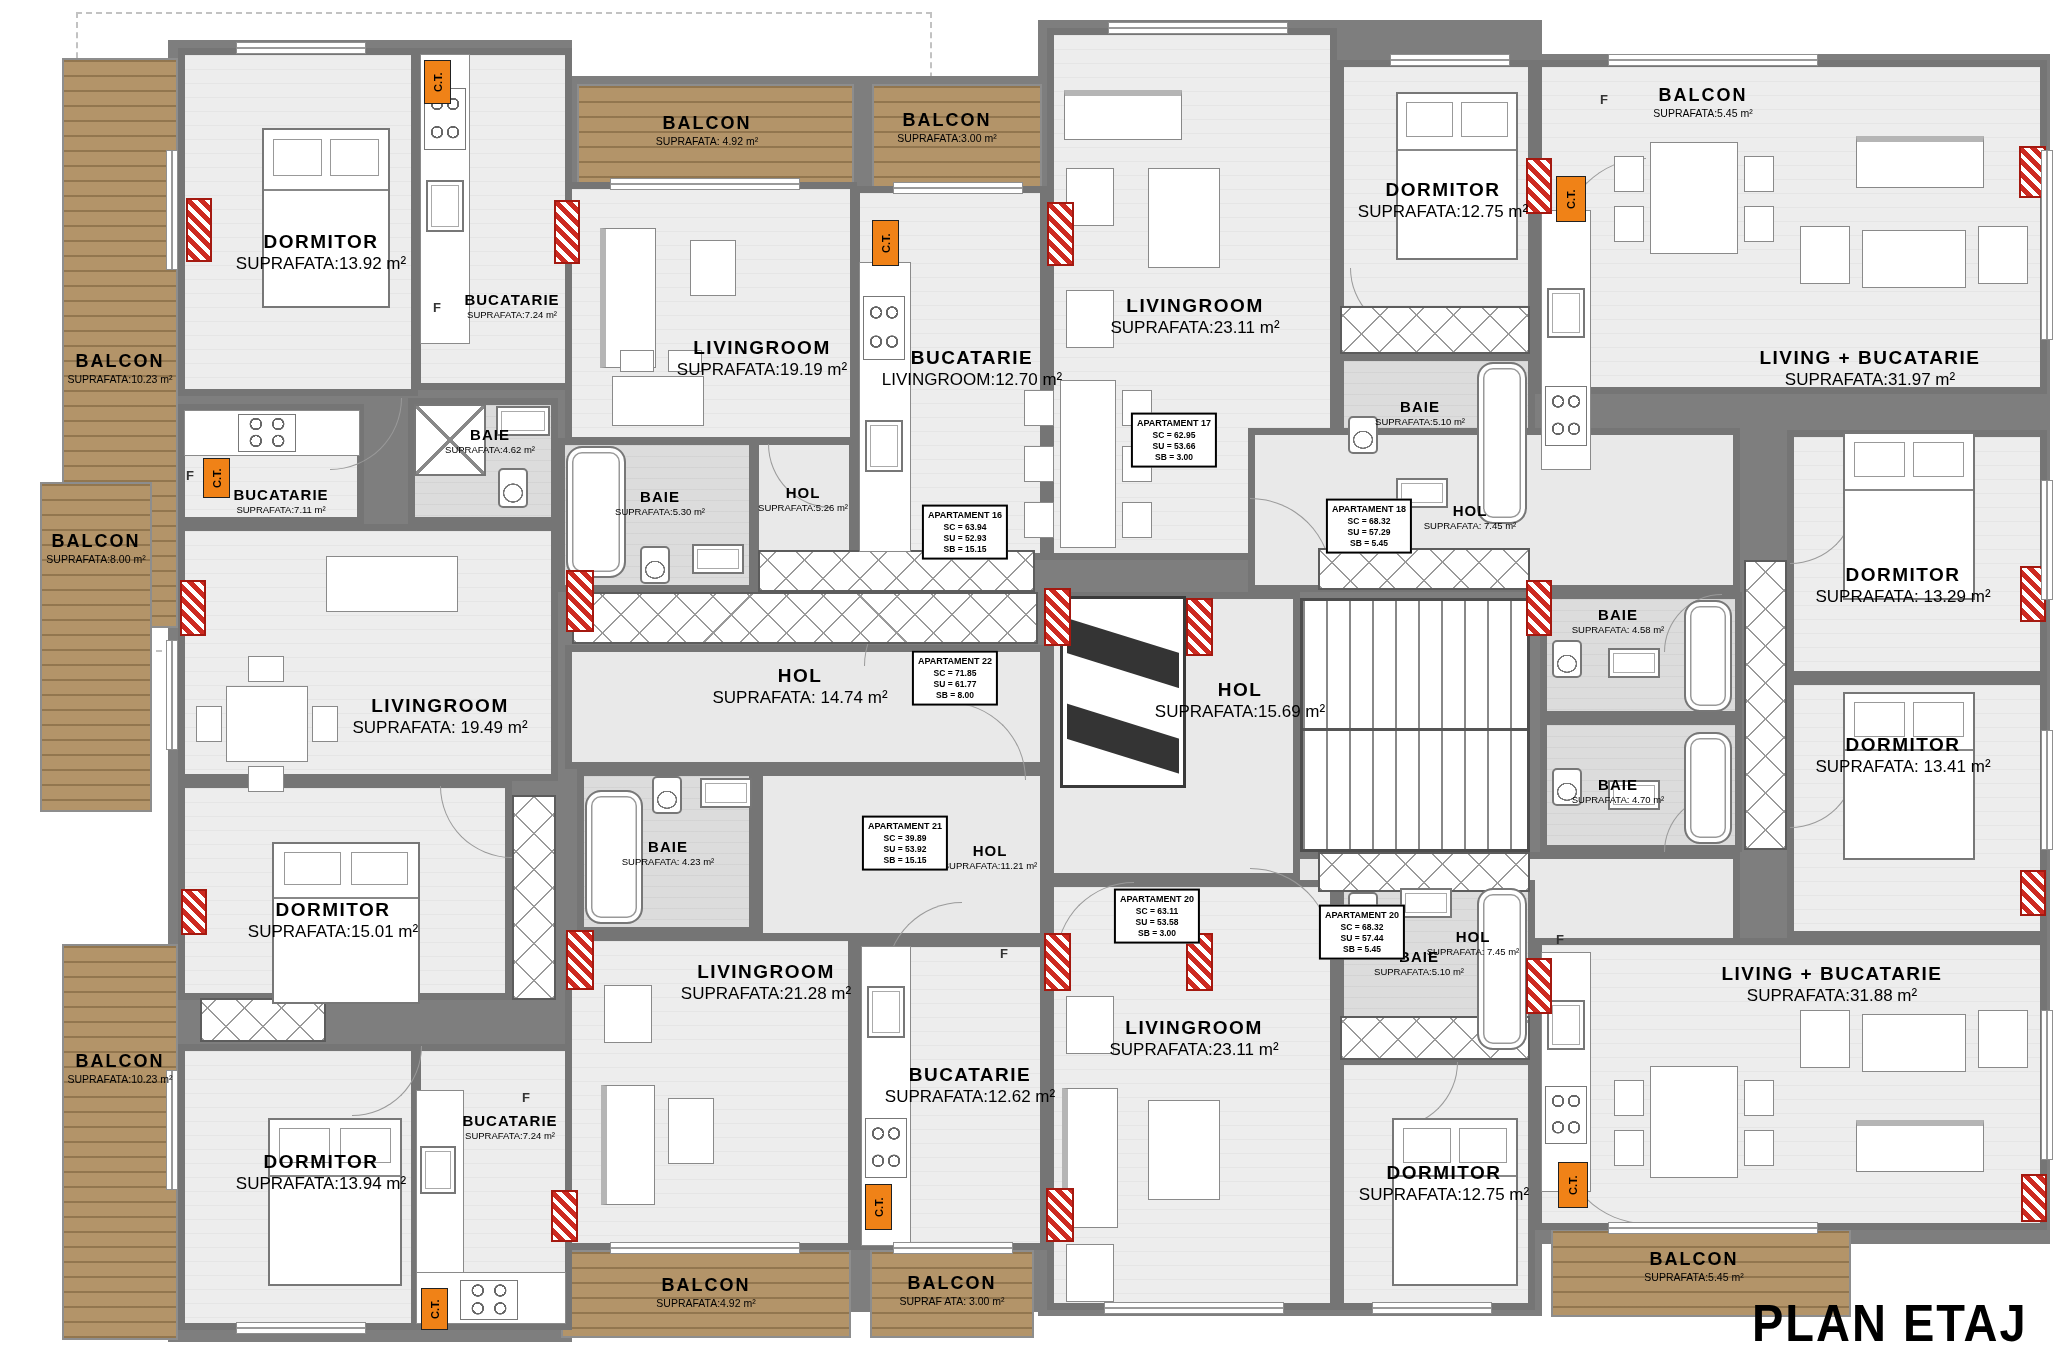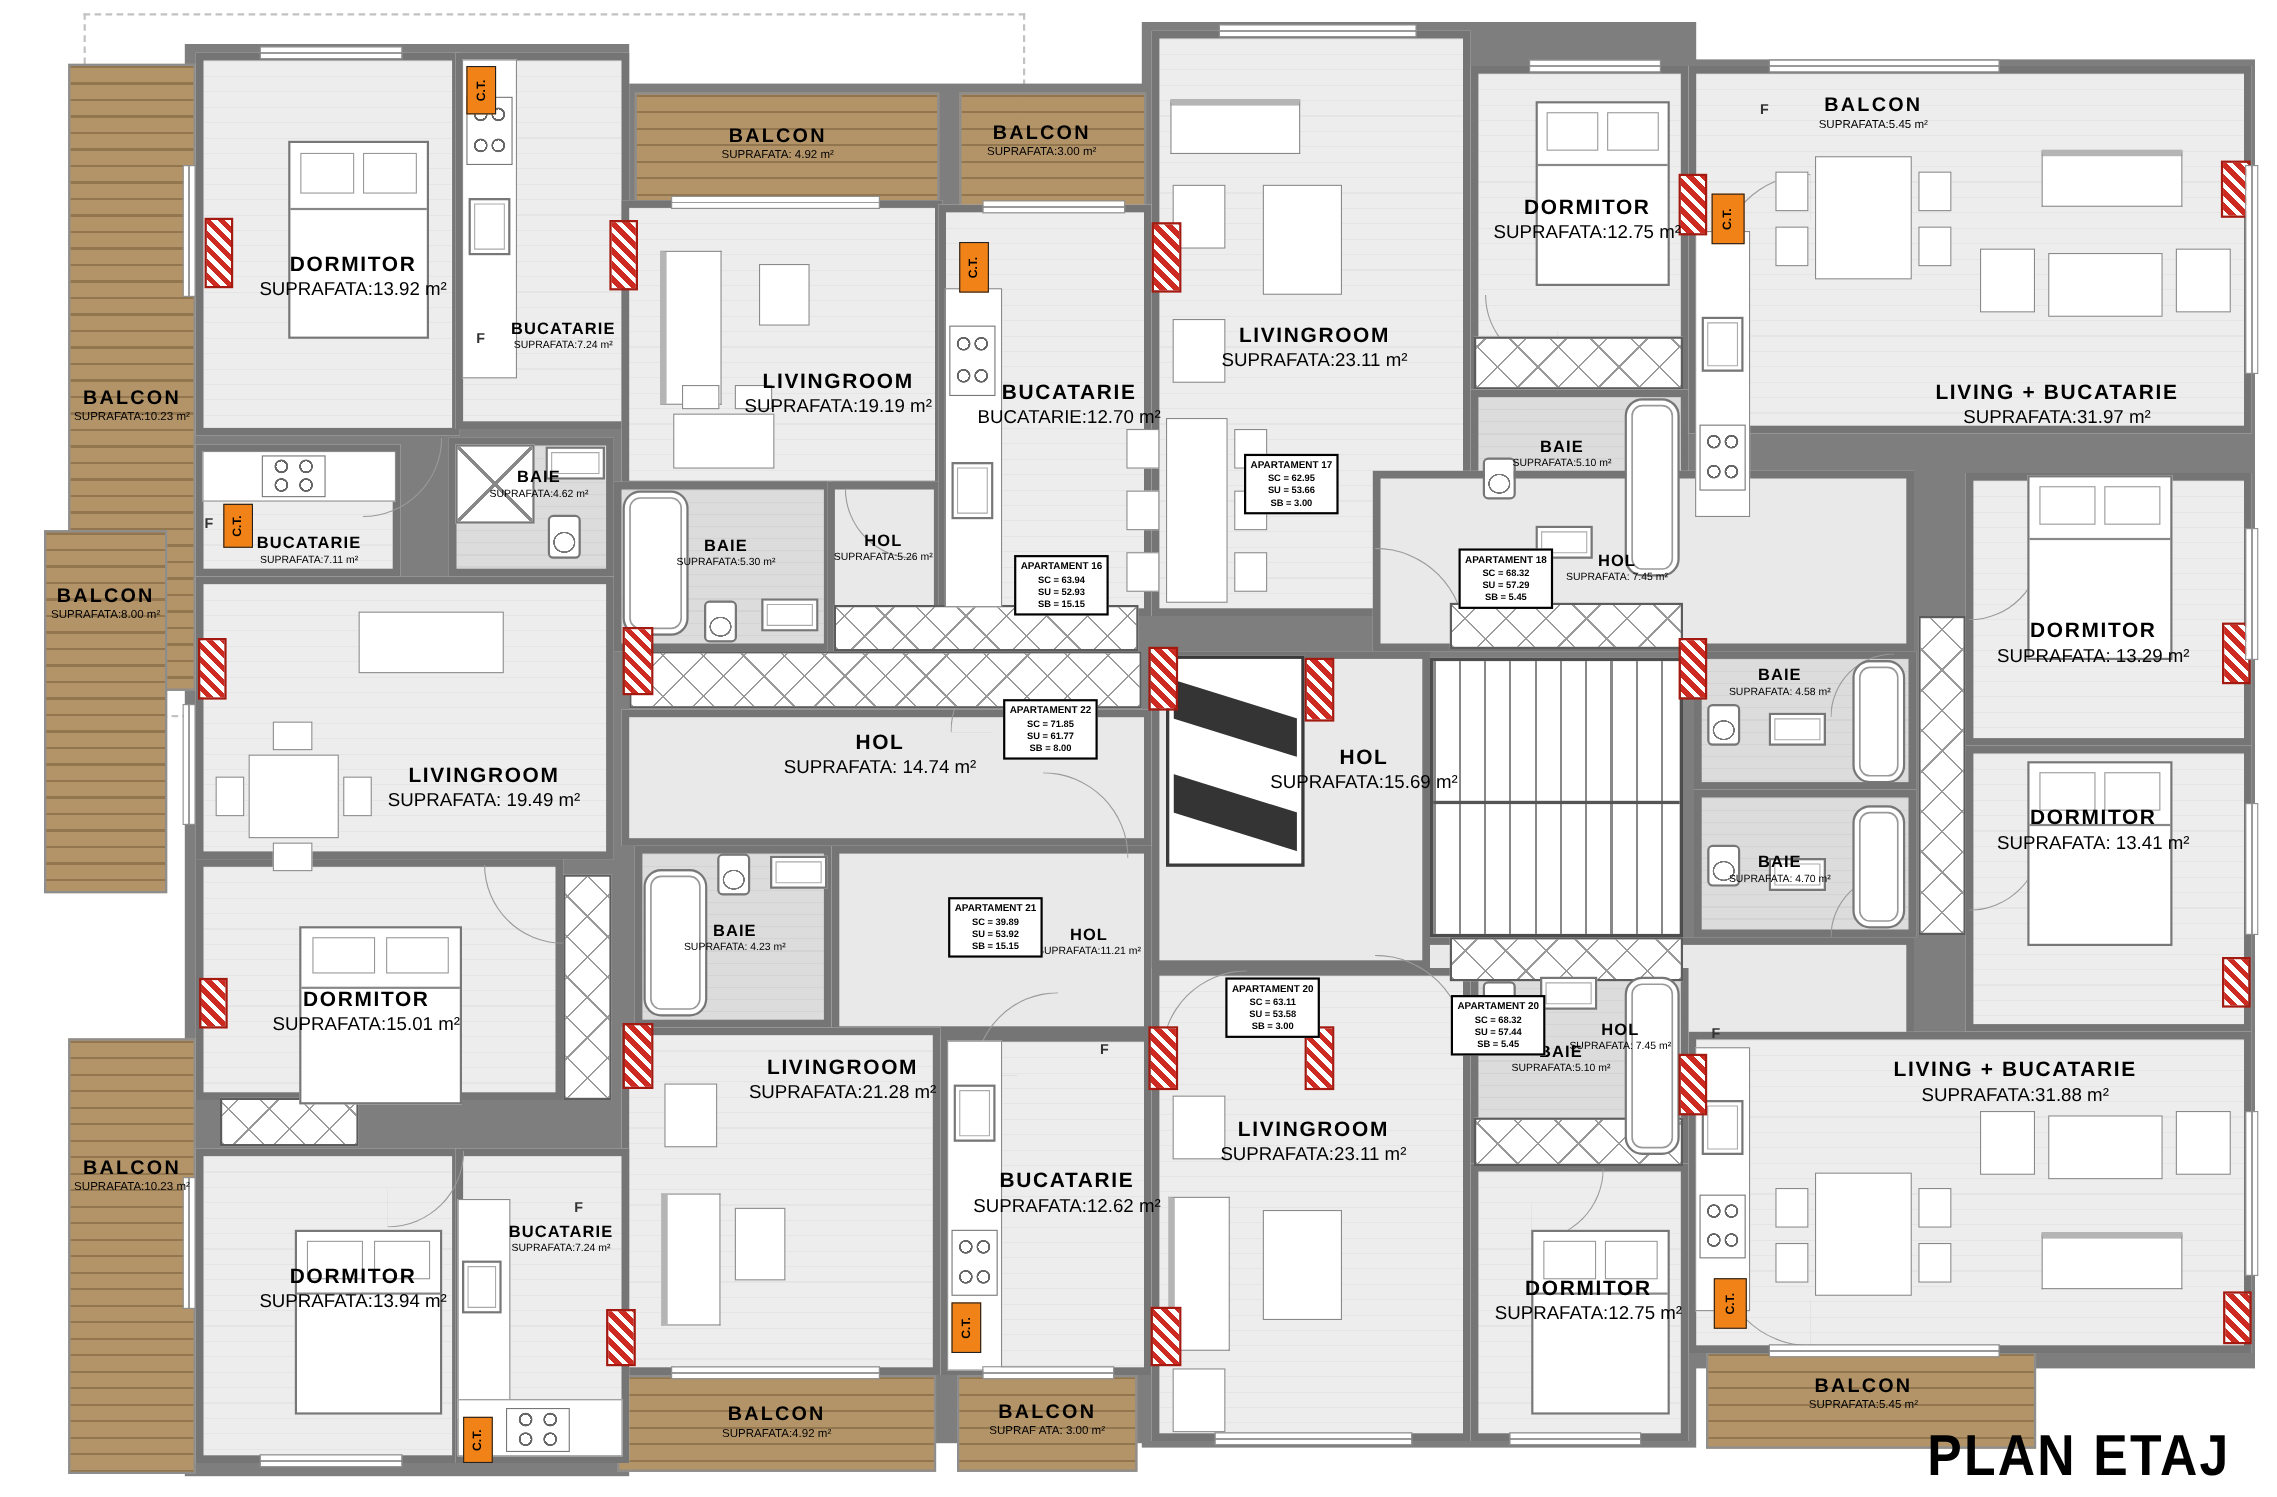--- a/index.html
+++ b/index.html
@@ -356,21 +356,21 @@
   <div class="abs rlabel sm" style="left:660px;top:502px;">
       <div class="nm">BAIE</div>
       <div class="ar">SUPRAFATA:5.30 m²</div>
     </div>
   <div class="abs rlabel sm" style="left:803px;top:498px;">
       <div class="nm">HOL</div>
       <div class="ar">SUPRAFATA:5.26 m²</div>
     </div>
   <div class="abs rlabel" style="left:972px;top:368px;">
       <div class="nm">BUCATARIE</div>
-      <div class="ar">BUCATARIE:12.70 m²</div>
+      <div class="ar">LIVINGROOM:12.70 m²</div>
     </div>
   <div class="abs rlabel" style="left:1195px;top:316px;">
       <div class="nm">LIVINGROOM</div>
       <div class="ar">SUPRAFATA:23.11 m²</div>
     </div>
   <div class="abs rlabel" style="left:1443px;top:200px;">
       <div class="nm">DORMITOR</div>
       <div class="ar">SUPRAFATA:12.75 m²</div>
     </div>
   <div class="abs rlabel sm" style="left:1420px;top:412px;">
@@ -536,21 +536,21 @@
       <div>SC = 63.11</div>
       <div>SU = 53.58</div>
       <div>SB = 3.00</div>
     </div>
   <div class="abs aptbox" style="left:905px;top:843px;">
       <div class="t">APARTAMENT 21</div>
       <div>SC = 39.89</div>
       <div>SU = 53.92</div>
       <div>SB = 15.15</div>
     </div>
-  <div class="abs aptbox" style="left:955px;top:663px;">
+  <div class="abs aptbox" style="left:955px;top:678px;">
       <div class="t">APARTAMENT 22</div>
       <div>SC = 71.85</div>
       <div>SU = 61.77</div>
       <div>SB = 8.00</div>
     </div>
 
   <div id="title" class="abs" style="left:1752px;top:1298px;">PLAN ETAJ 3</div>
 
 </div>
 

